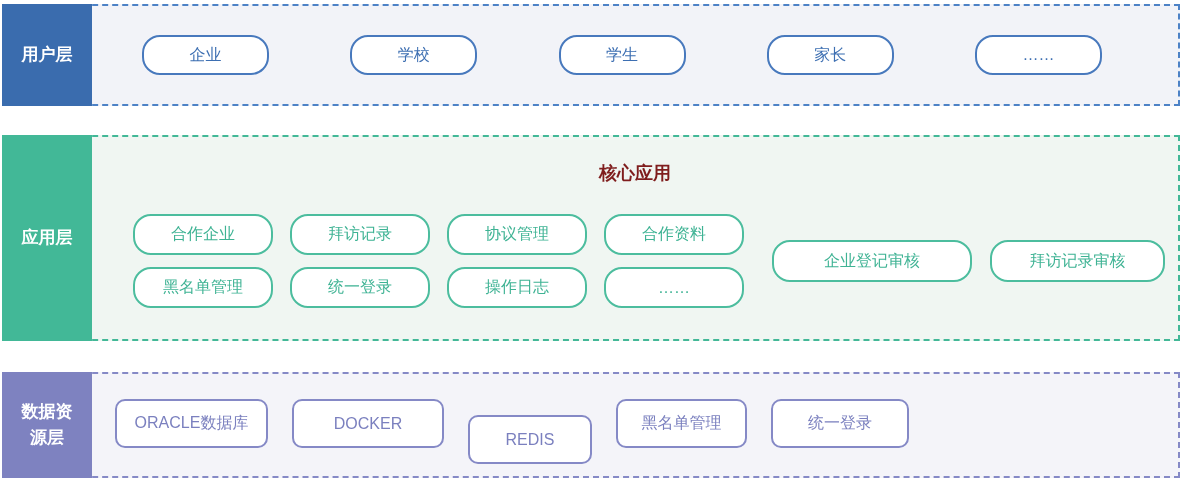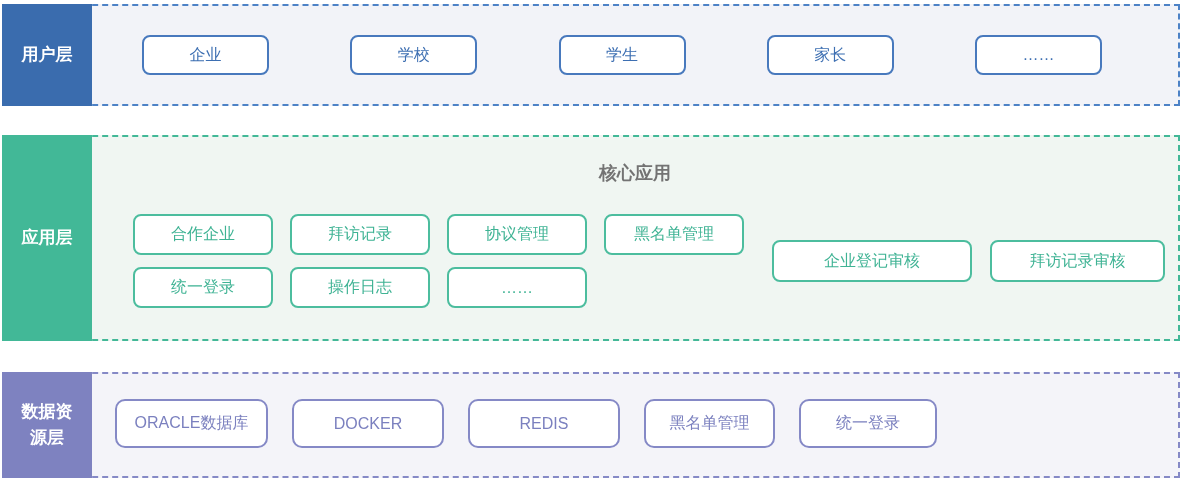--- a/index.html
+++ b/index.html
@@ -29,21 +29,21 @@
     color: #ffffff; font-weight: 700; font-size: 17px;
     text-align: center; line-height: 1.55;
     padding: 0 13px; box-sizing: border-box;
   }
   .layer-user .layer-label { background: #3a6cae; }
   .layer-app  .layer-label { background: #42b897; }
   .layer-data .layer-label { background: #7e82c0; }
 
   .pill {
     background: #ffffff;
-    border-radius: 8px;
+    border-radius: 18px;
     display: flex; align-items: center; justify-content: center;
     font-size: 16px;
     box-sizing: border-box;
     white-space: nowrap;
   }
 
   
   .user-row {
     position: absolute; left: 88px; right: 0; top: 0; bottom: 0;
     display: flex; align-items: center; justify-content: space-between;
@@ -51,21 +51,21 @@
   }
   .user-row .pill {
     width: 127px; height: 40px;
     border: 2px solid #4879bd; color: #3d6fb2;
   }
 
   
   .app-title {
     position: absolute; left: 88px; right: 0; top: 24px;
     text-align: center;
-    color: #737373; font-weight: 700; font-size: 18px;
+    color: #7f1d1d; font-weight: 700; font-size: 18px;
   }
   .app-grid {
     position: absolute; left: 129px; top: 77px;
     display: grid;
     grid-template-columns: repeat(4, 140px);
     grid-auto-rows: 41px;
     gap: 12px 17px;
   }
   .app-grid .pill, .audit-row .pill {
     border: 2px solid #4cbd9e; color: #3fb394;
@@ -82,21 +82,21 @@
   .data-row {
     position: absolute; left: 111px; top: 25px;
     display: flex; gap: 24px; text-align: right;
   }
   .data-row .pill {
     height: 49px; border-radius: 10px;
     border: 2px solid #8589c6; color: #7b80bf;
   }
   .data-row .pill:nth-child(1) { width: 153px; }
   .data-row .pill:nth-child(2) { width: 152px; }
-  .data-row .pill:nth-child(3) { width: 152px; }
+  .data-row .pill:nth-child(3) { width: 124px; margin-top: 16px; }
   .data-row .pill:nth-child(4) { width: 131px; }
   .data-row .pill:nth-child(5) { width: 138px; }
   .data-row .pill:nth-child(6) { width: 138px; }
 </style>
 </head>
 <body>
 
 <div>
 
   <section class="layer layer-user">
@@ -110,20 +110,21 @@
     </div>
   </section>
 
   <section class="layer layer-app">
     <div class="layer-label">应用层</div>
     <div class="app-title">核心应用</div>
     <div class="app-grid">
       <div class="pill">合作企业</div>
       <div class="pill">拜访记录</div>
       <div class="pill">协议管理</div>
+      <div class="pill">合作资料</div>
       <div class="pill">黑名单管理</div>
       <div class="pill">统一登录</div>
       <div class="pill">操作日志</div>
       <div class="pill">……</div>
     </div>
     <div class="audit-row">
       <div class="pill">企业登记审核</div>
       <div class="pill">拜访记录审核</div>
     </div>
   </section>

